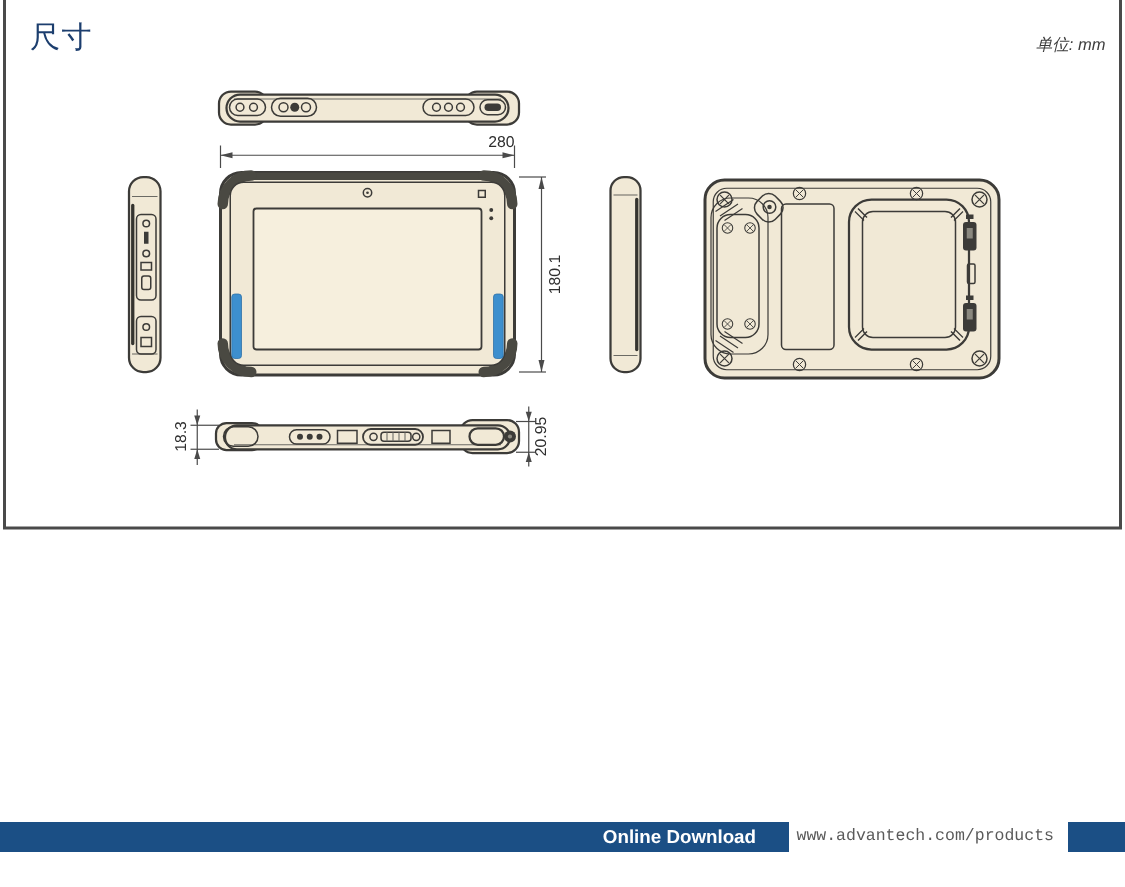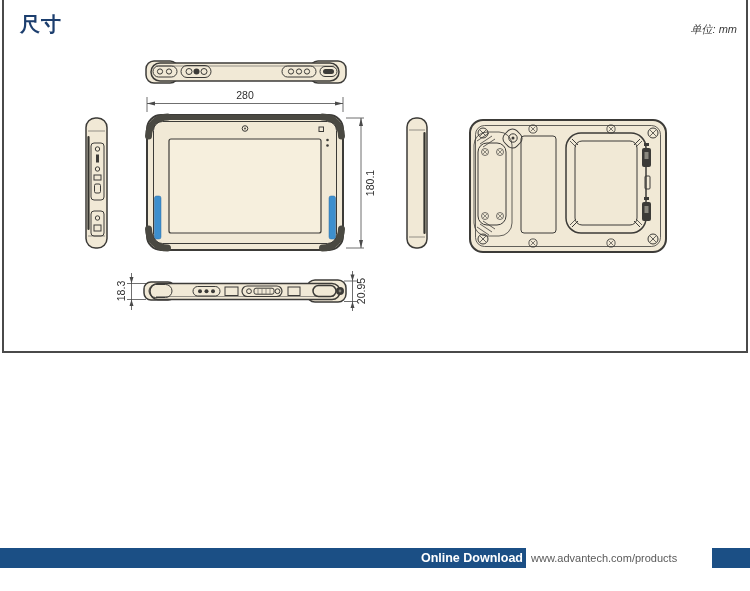--- a/index.html
+++ b/index.html
@@ -2,39 +2,39 @@
 <html style="--title-navy: #1C3E6E; --footer-navy: #1B4F85; --accent-blue: #3D8FCE; --body-cream: #F1E9D6; --screen-cream: #F6EFDD; --outline-dark: #3C3B38;"><head>
 <meta charset="utf-8">
 <style>
   * { margin:0; padding:0; box-sizing:border-box; }
   html,body { width:750px; height:591px; background:#fff; overflow:hidden;
     font-family:"Liberation Sans", sans-serif; position:relative; }
 
   .content-frame { position:absolute; left:2px; top:-3px; width:746px; height:356px;
     border:2px solid #4a4a4a; background:#fff; }
 
-  .page-title { position:absolute; left:20px; top:11px; font-size:20px; font-weight:bold;
+  .page-title { position:absolute; left:20px; top:11px; font-size:20px; font-weight:normal;
     color:var(--title-navy,#1c3e6e); letter-spacing:1px; }
   .unit-label { position:absolute; right:13px; top:22px; font-size:11px; color:#3c3c3c;font-style:italic; }
 
   svg.drawing { position:absolute; left:0; top:0; }
 
   .dim-label { position:absolute; font-size:10.5px; color:#2e2e2e; white-space:nowrap; }
-  .dim-label.width { left:147px; top:89px; width:196px; text-align:center; }
+  .dim-label.width { left:147px; top:89px; width:196px; text-align:right; }
   .dim-label.rot { transform:translate(-50%,-50%) rotate(-90deg); }
   .dim-label.height { left:370px; top:183px; }
   .dim-label.tleft  { left:121px; top:291px; }
   .dim-label.tright { left:361px; top:291px; }
 
   .footer { position:absolute; left:0; top:548px; width:750px; height:20px;
     background:var(--footer-navy,#1b4f85); display:flex; align-items:center;
-    justify-content:flex-end; padding-right:38px; gap:3px; }
+    justify-content:flex-end; padding-right:38px; gap:22px; }
   .footer-label { color:#fff; font-weight:bold; font-size:12.5px; white-space:nowrap; }
   .footer-urlbox { background:#fff; height:32px; width:186px; display:flex; align-items:center;
-    padding:0 5px; font-size:11px; color:#5a5a5a; white-space:nowrap; overflow:hidden; }
+    padding:0 5px; font-size:11px; color:#5a5a5a; white-space:nowrap; overflow:hidden;font-family:Liberation Mono, monospace; }
 
   
   .s08 { stroke:#3c3b38; stroke-width:.8; fill:none; }
   .s1  { stroke:#3c3b38; stroke-width:1; fill:none; }
   .s12 { stroke:#3c3b38; stroke-width:1.2; fill:none; }
   .s15 { stroke:#3c3b38; stroke-width:1.5; }
   .s2  { stroke:#3c3b38; stroke-width:2; }
   .cream  { fill:var(--body-cream,#f1e9d6); }
   .screen { fill:var(--screen-cream,#f6efdd); }
   .stroke1 { fill:none; stroke:#3c3b38; stroke-width:1; }

